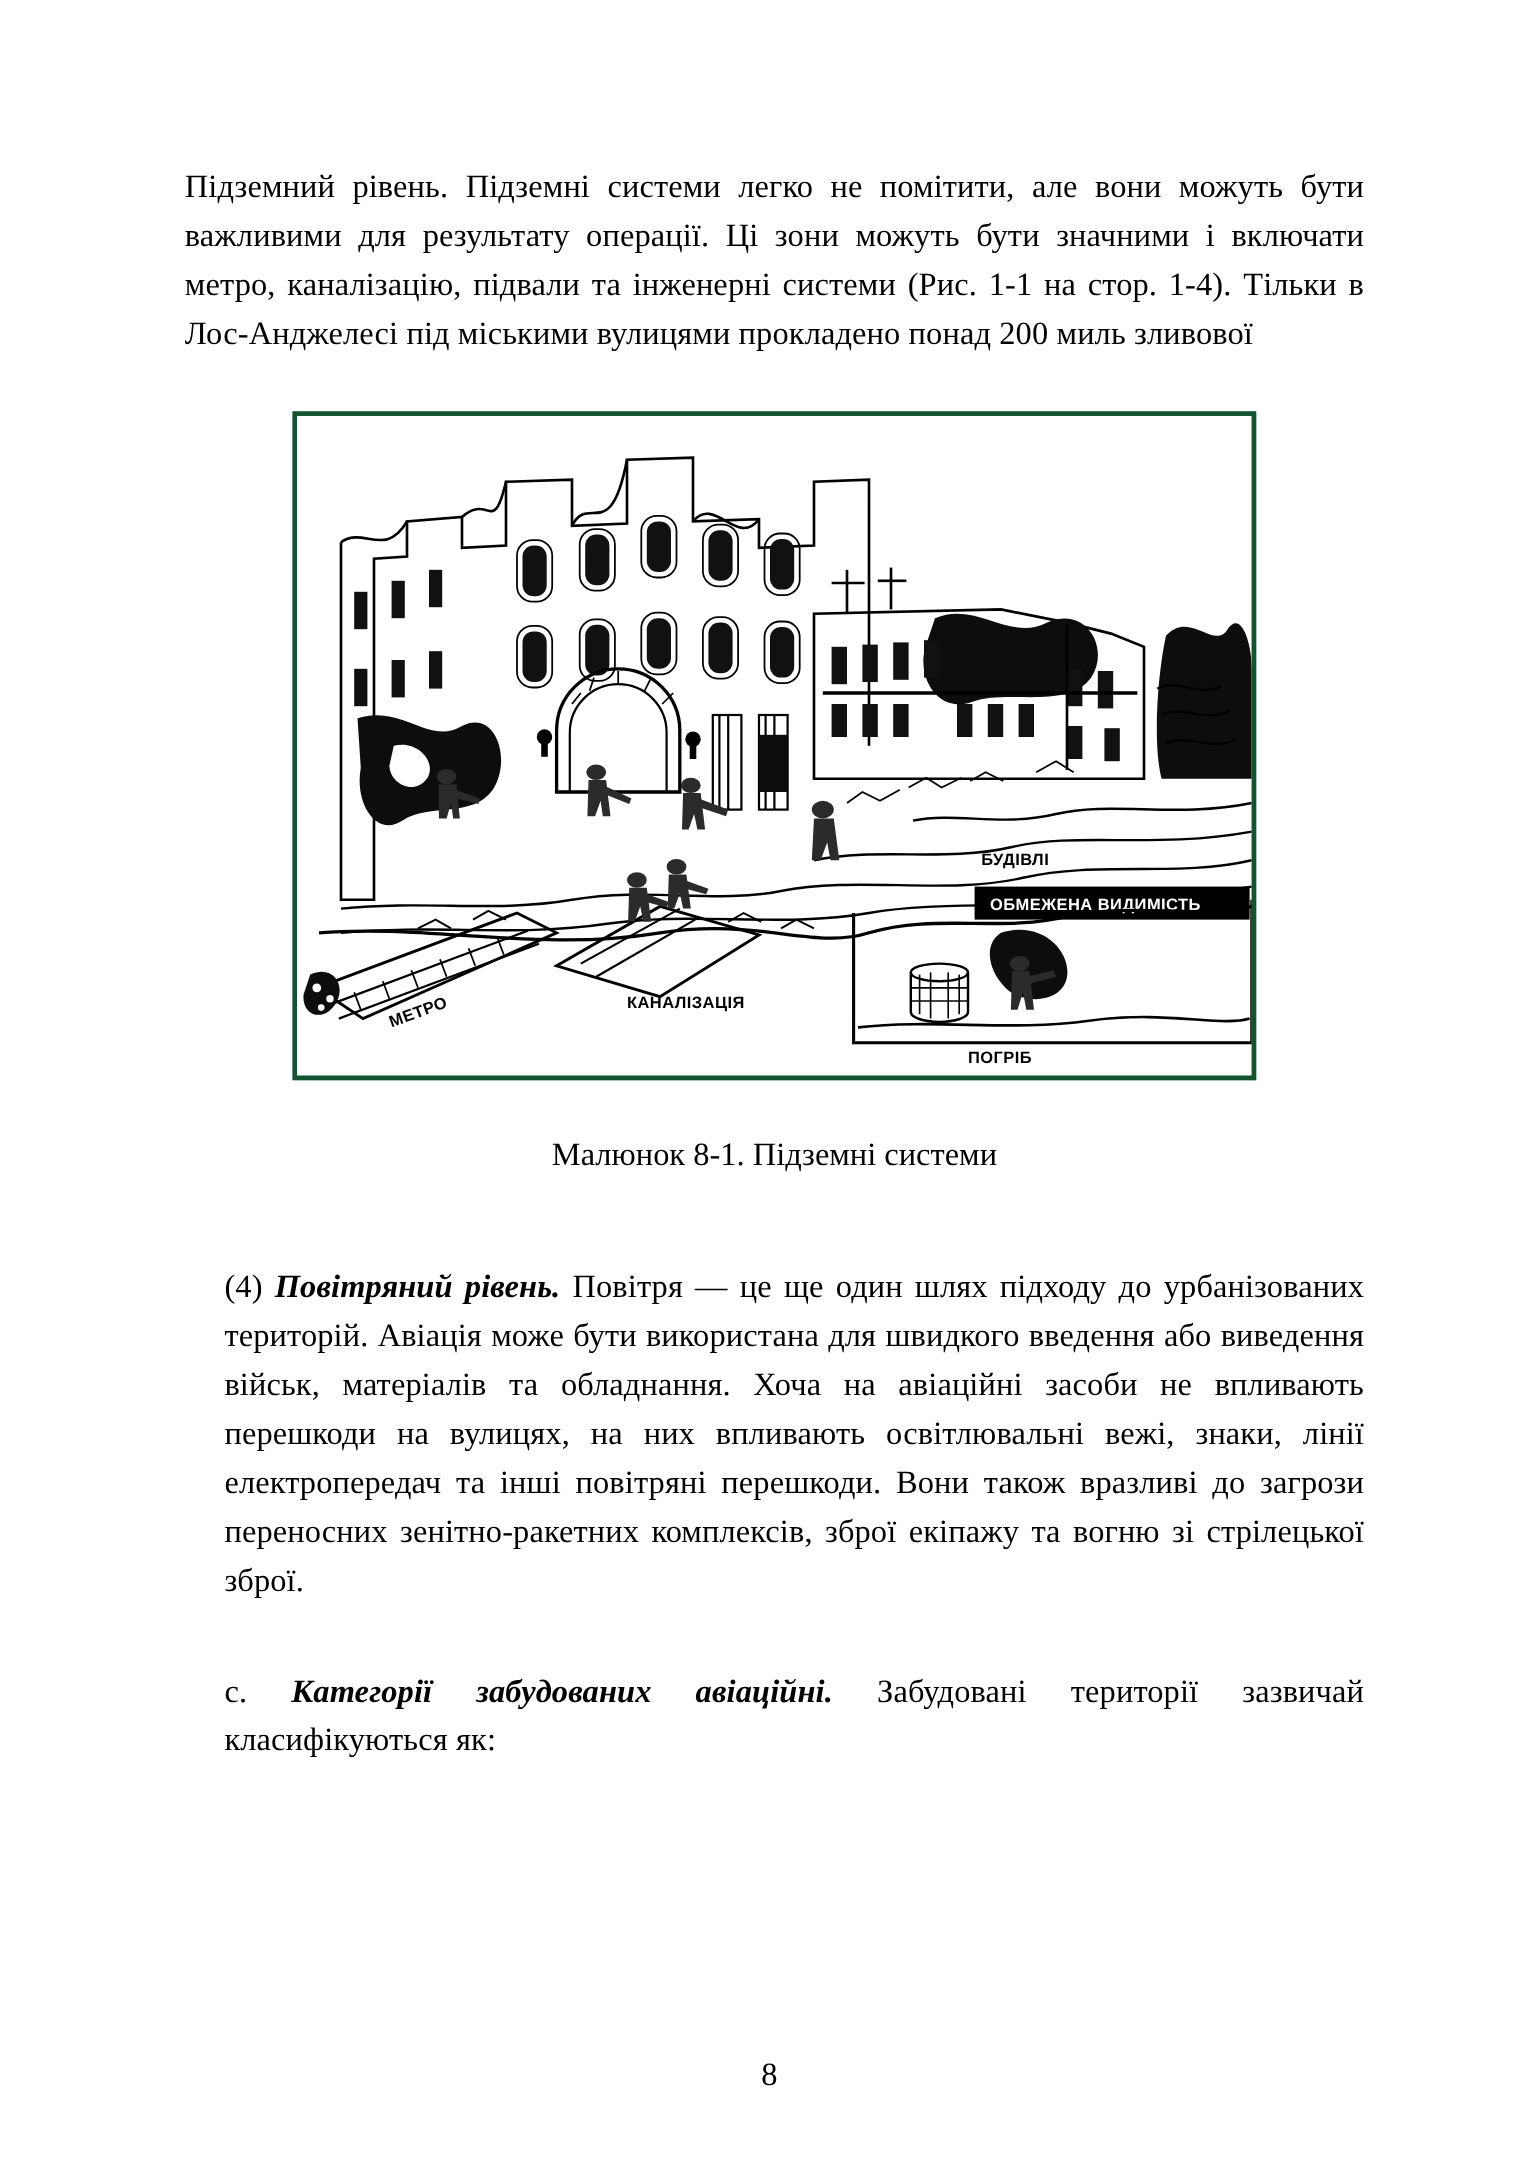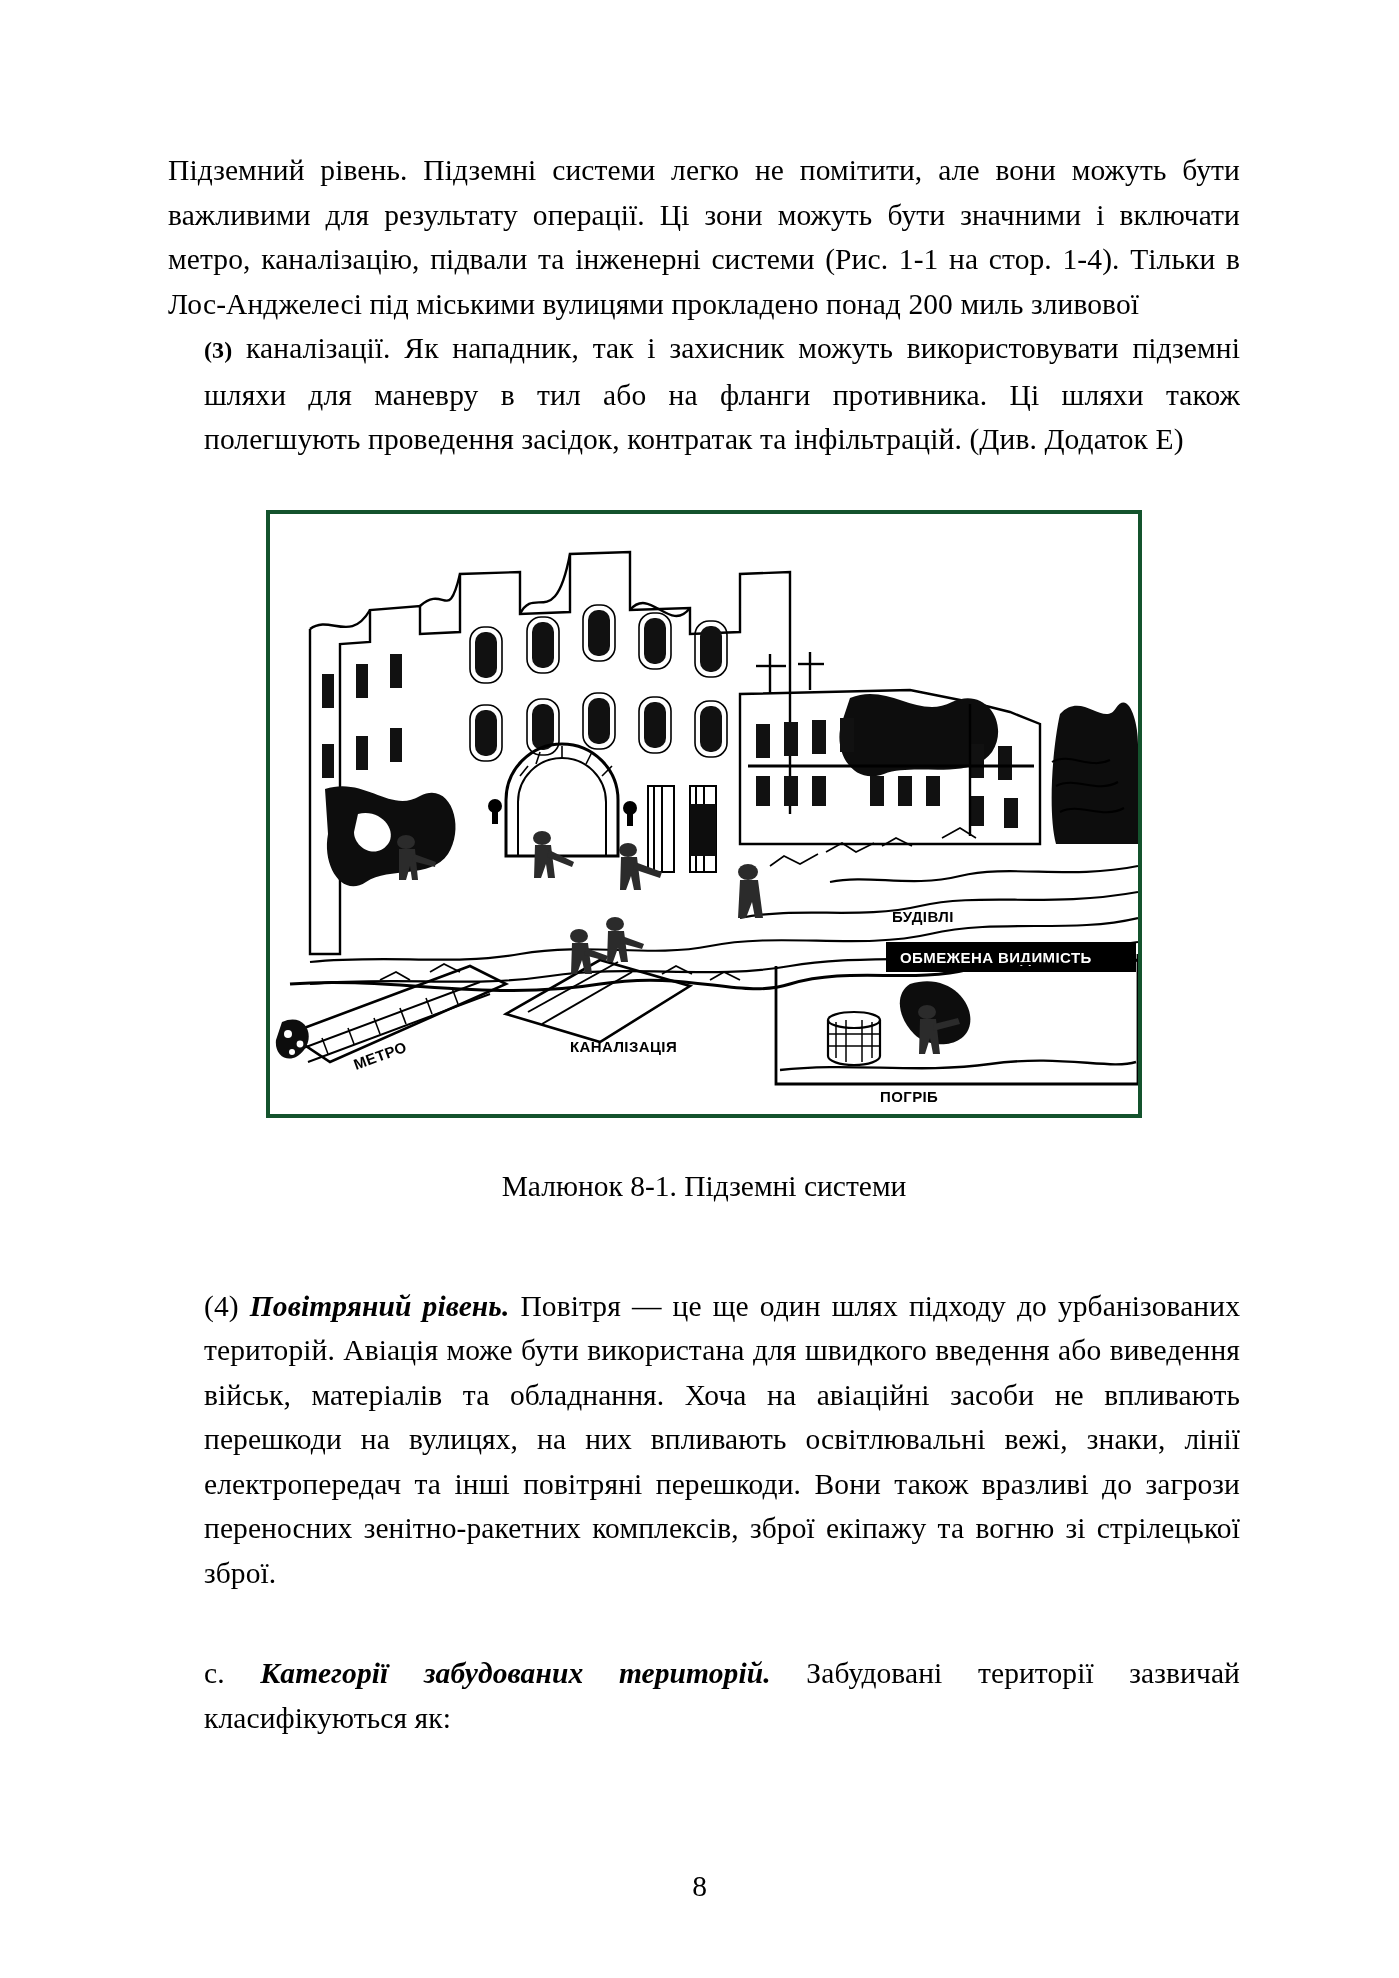--- a/index.html
+++ b/index.html
@@ -107,24 +107,20 @@
 </style>
 </head>
 <body>
 
 <div class="page">
 
   <div class="content">
 
     <p class="para para-lead">Підземний рівень. Підземні системи легко не помітити, але вони можуть бути важливими для результату операції. Ці зони можуть бути значними і включати метро, каналізацію, підвали та інженерні системи (Рис. 1-1 на стор. 1-4). Тільки в Лос-Анджелесі під міськими вулицями прокладено понад 200 миль зливової</p>
 
-    <p class="para numbered">
-      <span class="marker">(3)</span>
-      <span>каналізації. Як нападник, так і захисник можуть використовувати підземні шляхи для маневру в тил або на фланги противника. Ці шляхи також полегшують проведення засідок, контратак та інфільтрацій. (Див. Додаток Е)</span>
-    </p>
 
     <div class="figure-wrap">
       <div class="figure-box">
         <svg class="figure-svg" viewBox="0 0 868 600" preserveAspectRatio="none">
 
           <rect x="0" y="0" width="868" height="600" fill="#ffffff"></rect>
 
           <g stroke="#000" stroke-width="2.4" fill="none">
             <path d="M40 115 L40 440 L70 440 L70 130 L100 128 L100 96 L150 92 L150 120
                      L190 118 L190 60 L250 58 L250 100 L300 98 L300 40 L360 38
@@ -385,20 +381,20 @@
 
     <p class="para indent-block-2">
       <span class="marker">(4)</span>
       <span class="bold">Повітряний рівень.</span><span> Повітря — це ще один шлях підходу до урбанізованих територій. Авіація може бути використана для швидкого введення або виведення військ, матеріалів та обладнання. Хоча на авіаційні засоби не впливають перешкоди на вулицях, на них впливають освітлювальні вежі, знаки, лінії електропередач та інші повітряні перешкоди. Вони також вразливі до загрози переносних зенітно-ракетних комплексів, зброї екіпажу та вогню зі стрілецької зброї.</span>
     </p>
 
     <div class="gap-mid"></div>
 
     <p class="para indent-block-2">
       <span class="marker">c.</span>
-      <span class="bold">Категорії забудованих територій.</span><span> Забудовані території зазвичай класифікуються як:</span>
+      <span class="bold">Категорії забудованих авіаційні.</span><span> Забудовані території зазвичай класифікуються як:</span>
     </p>
 
   </div>
 
   <div class="page-number">8</div>
 
 </div>
 
 </body></html>

